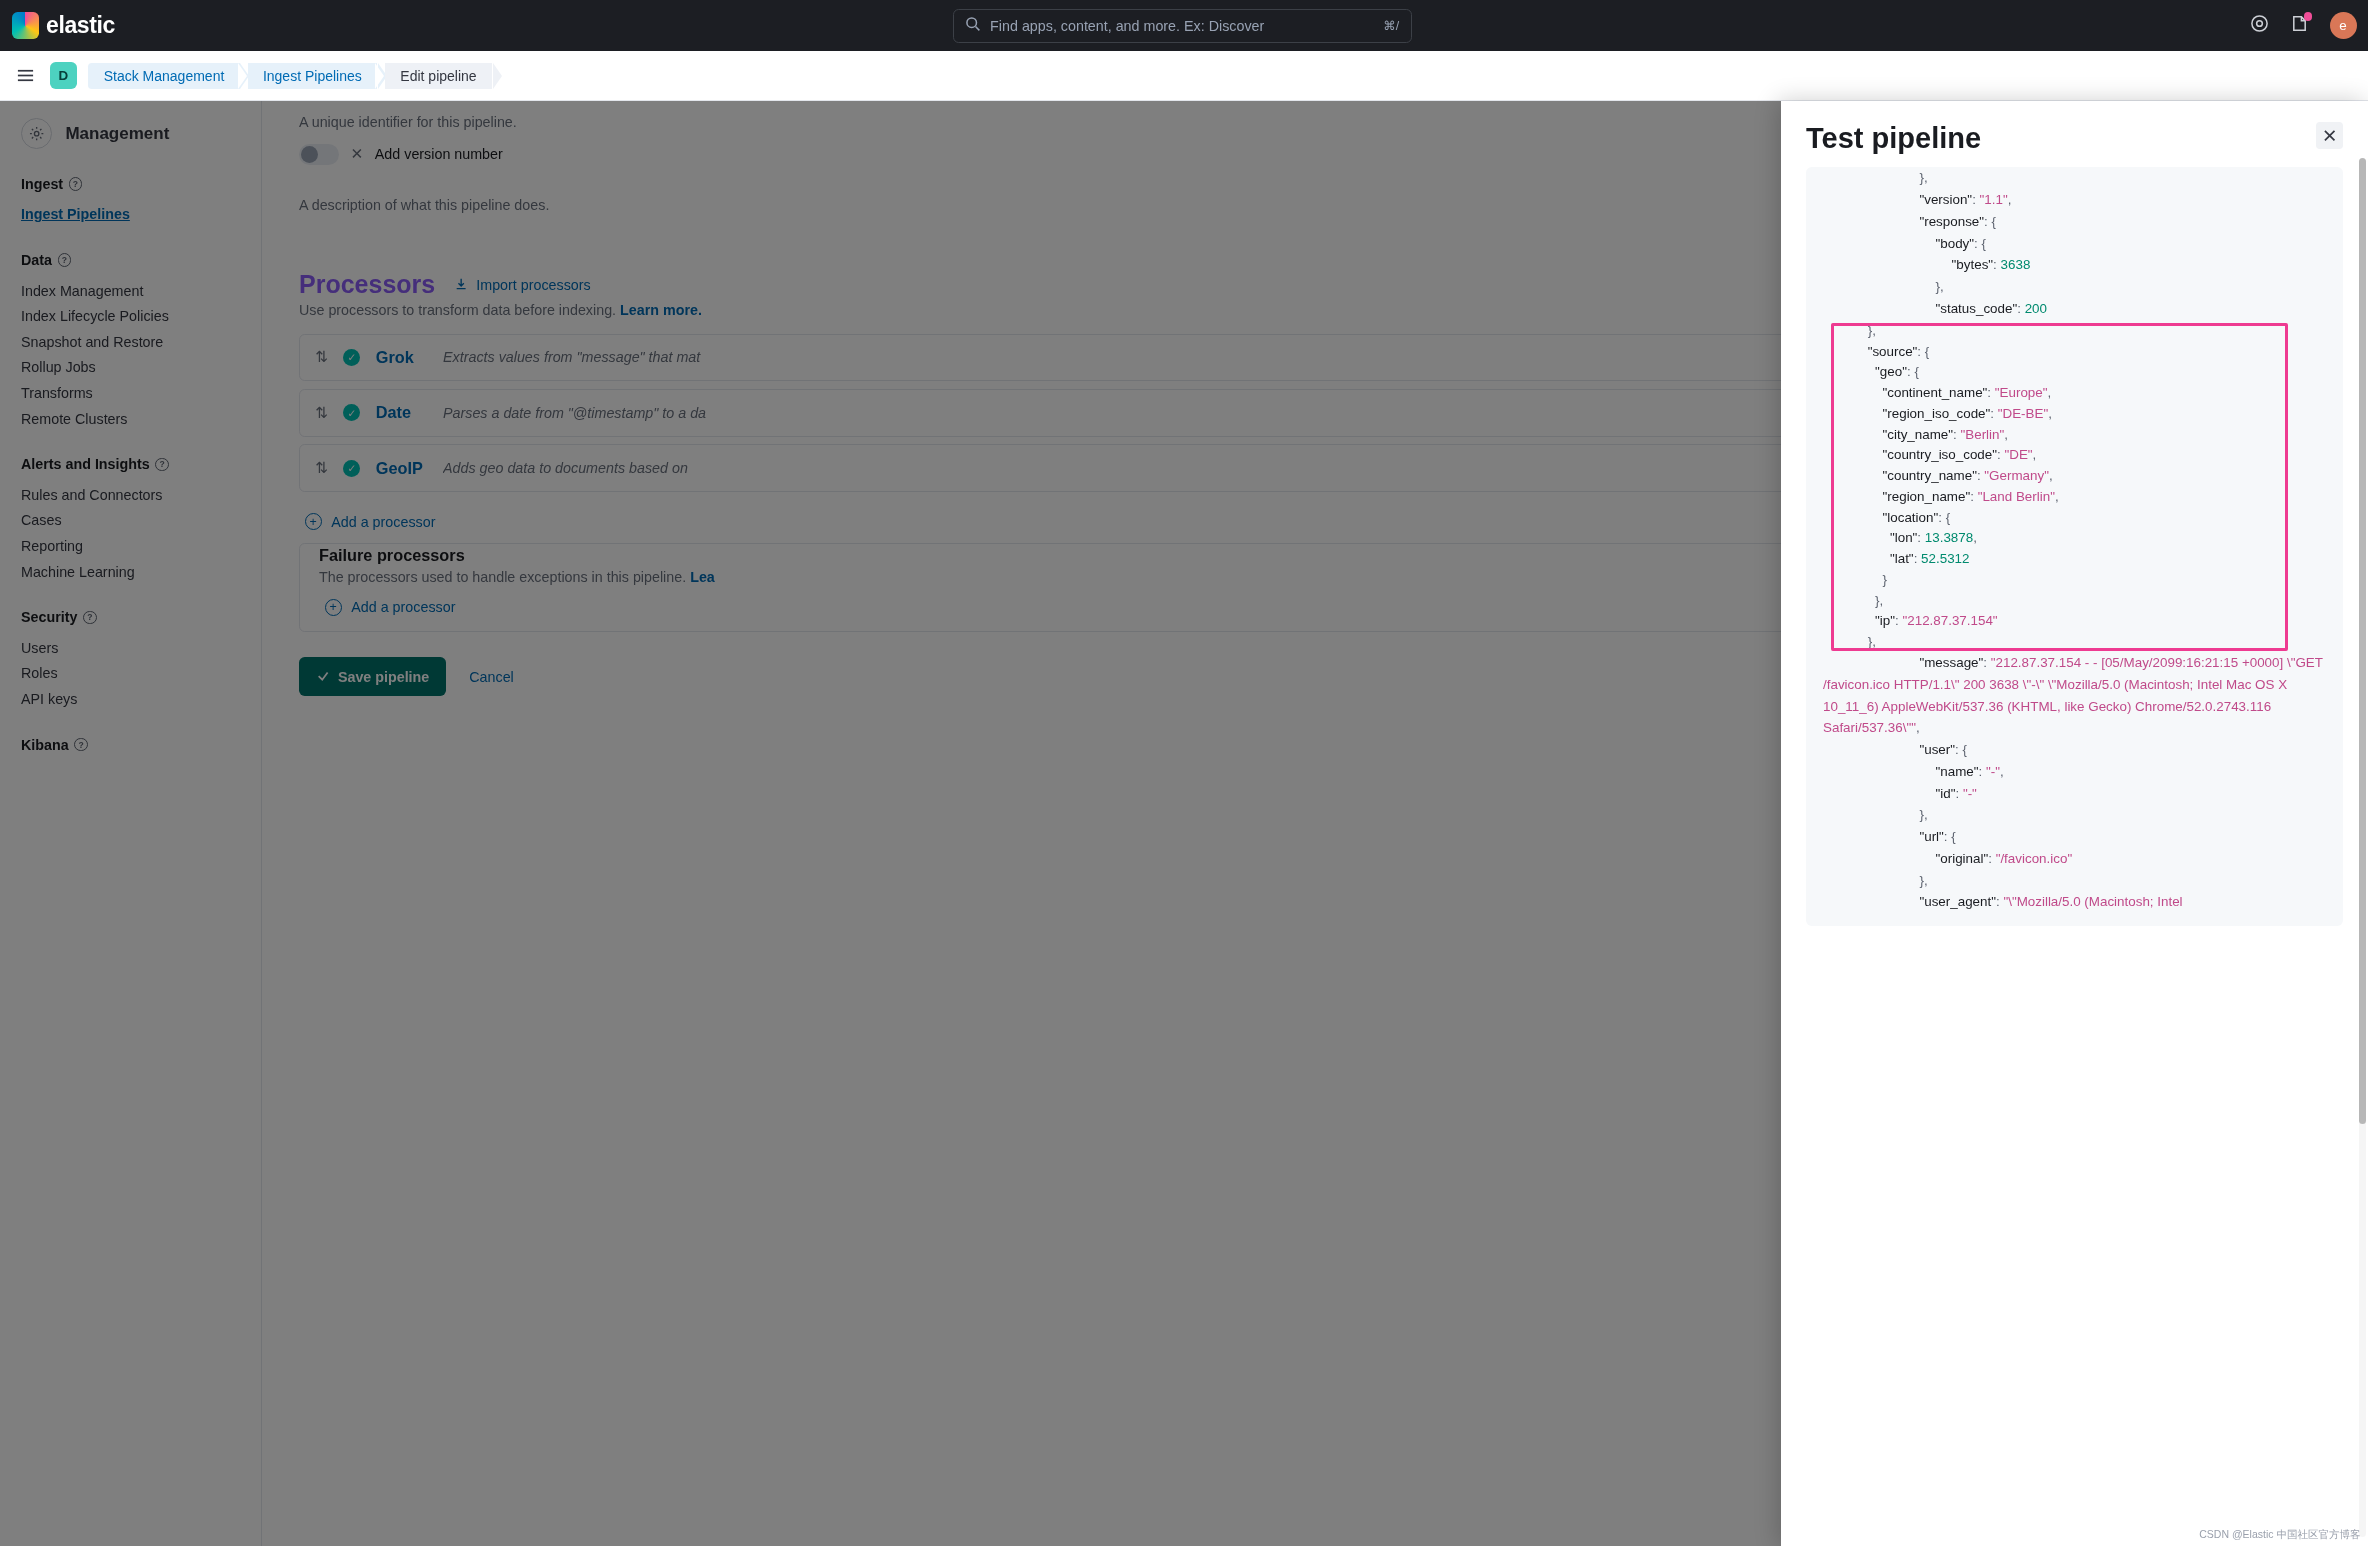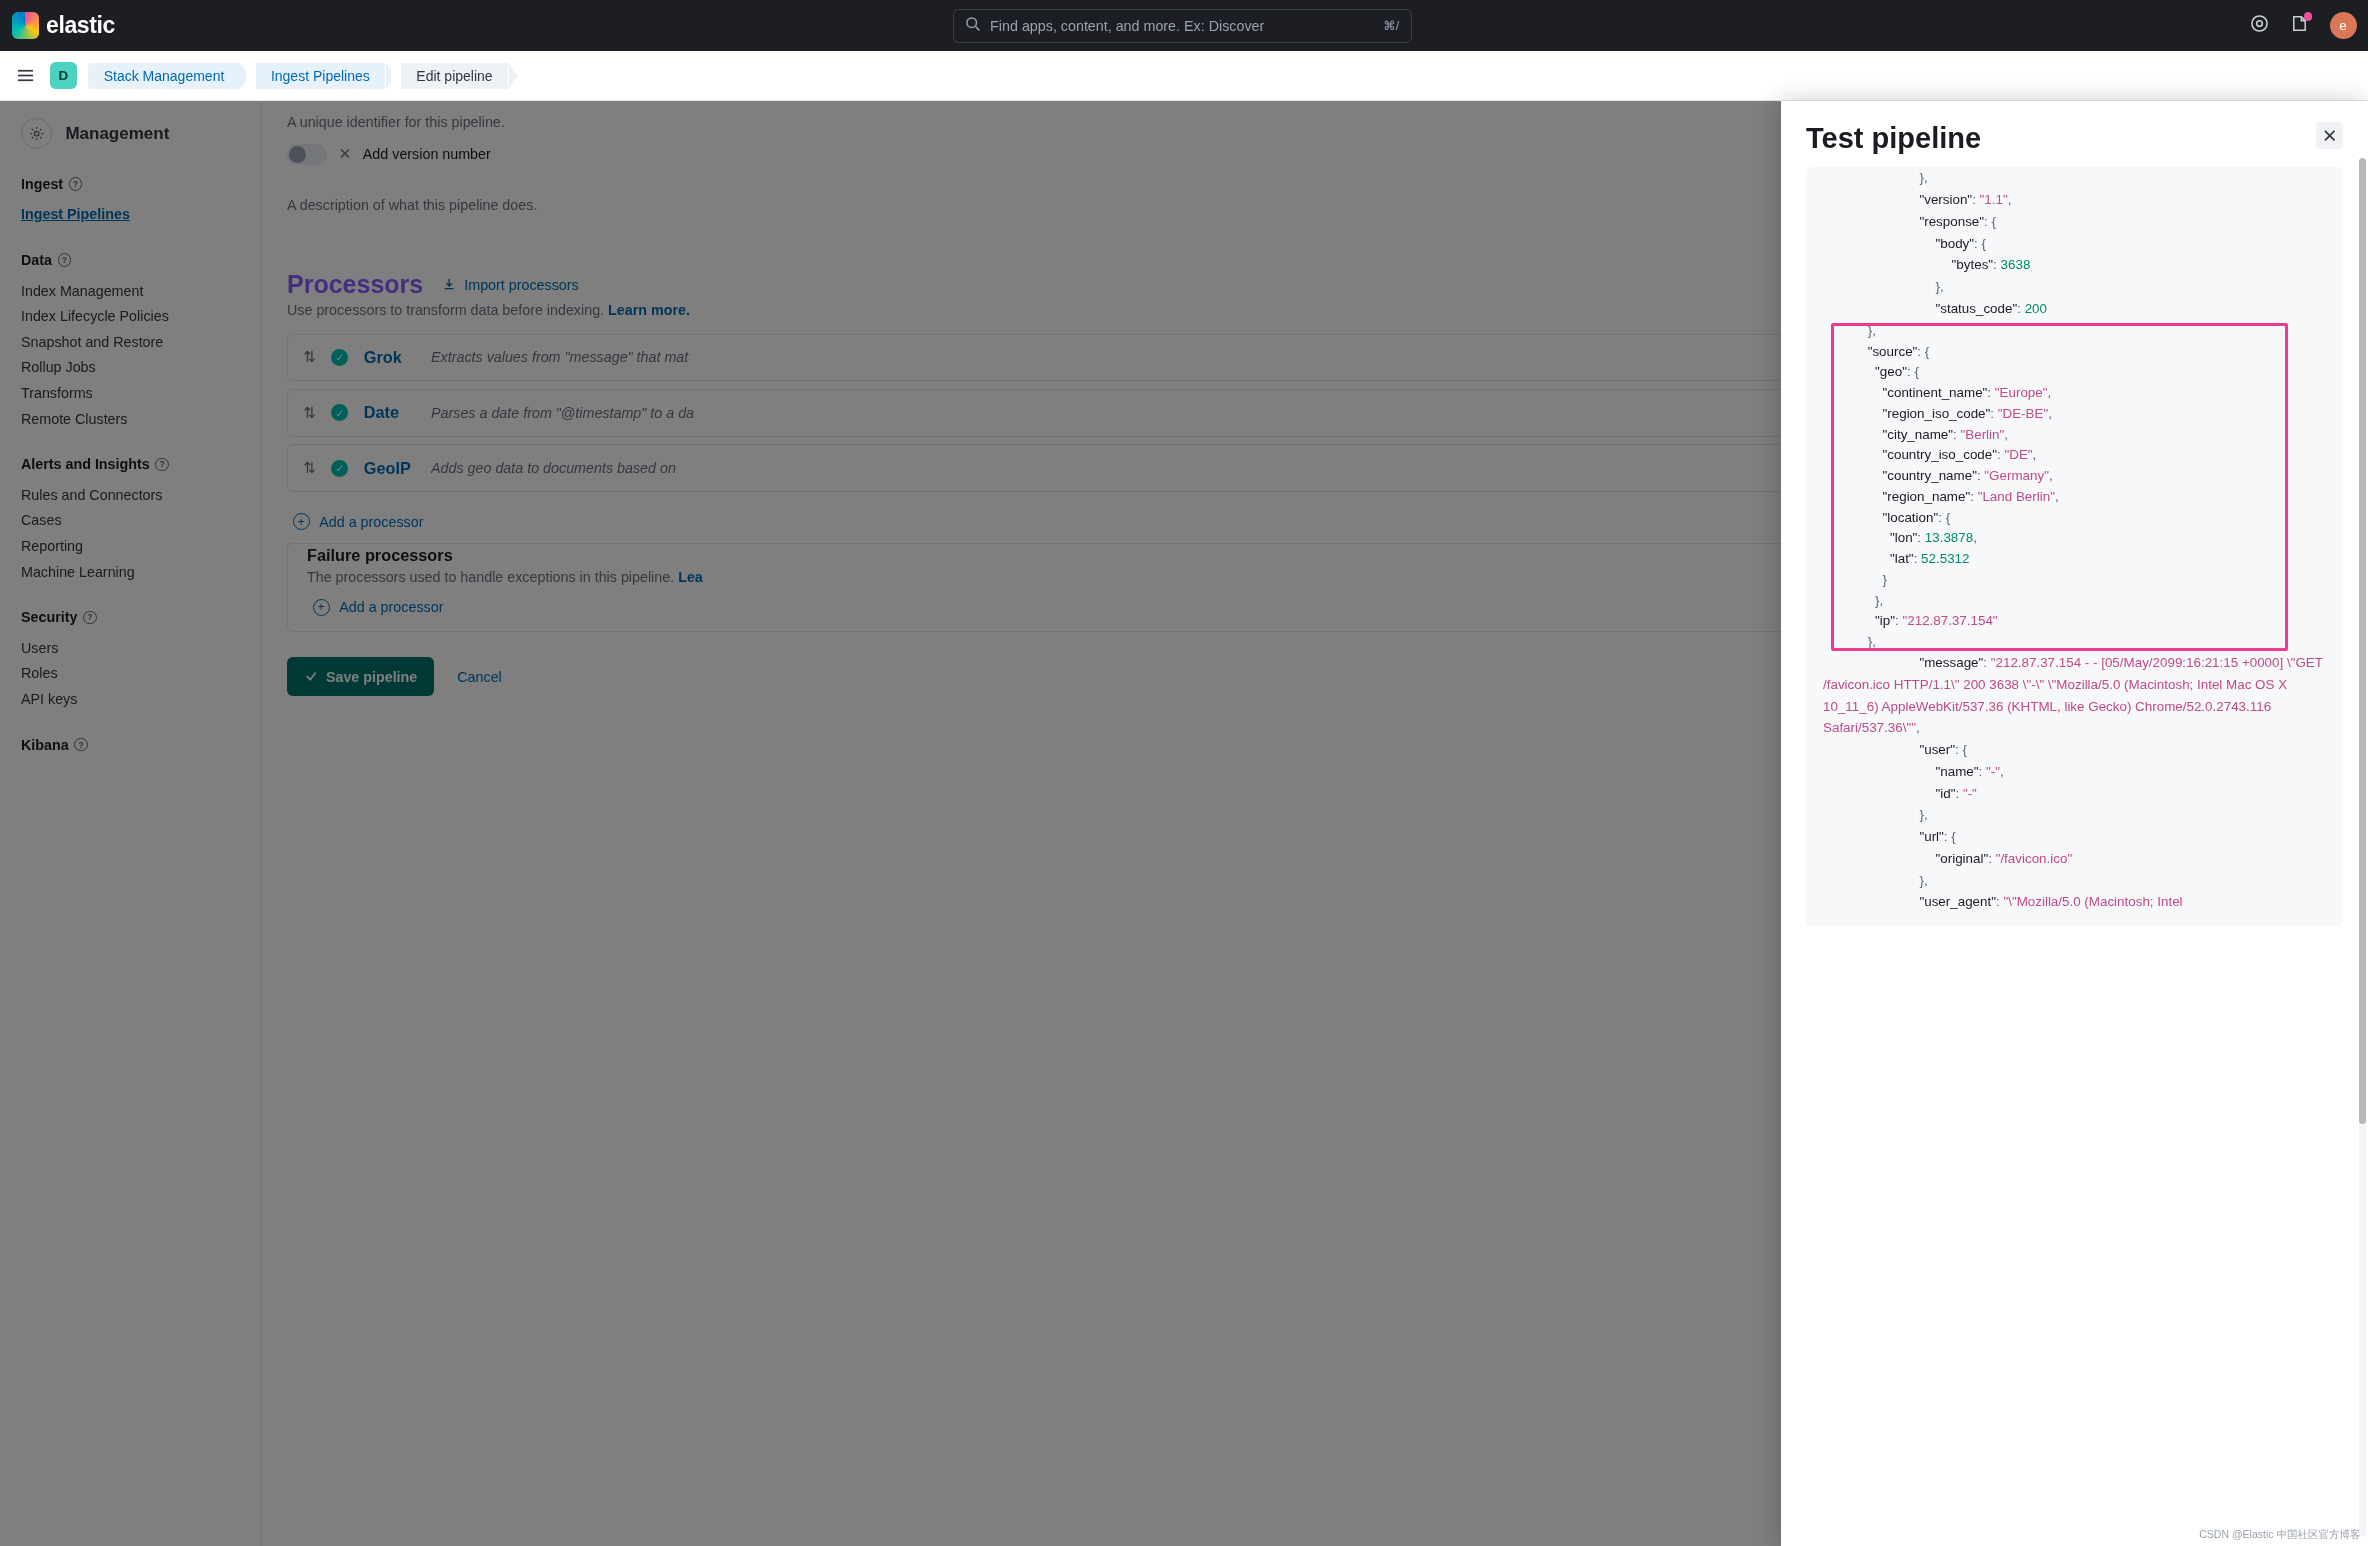--- a/index.html
+++ b/index.html
@@ -14,28 +14,28 @@
 .search-box input::placeholder { color: #98a2b3; }
 .kbd { font-size: 12.4px; color: #98a2b3; }
 .top-icons { display: flex; align-items: center; gap: 21px; }
 .top-icon { color: #cdd0d6; position: relative; cursor: pointer; }
 .dot { position: absolute; top: -1.9px; right: -3.8px; width: 8.6px; height: 8.6px; background: #f04e98; border-radius: 50%; }
 .avatar { width: 27px; height: 27px; border-radius: 50%; background: #d97757; color: #fff; display: flex; align-items: center; justify-content: center; font-size: 13.4px; }
 .subbar { height: 50px; background: #fff; border-bottom: 1px solid #e3e6ec; display: flex; align-items: center; padding: 0 13.4px; gap: 11.5px; }
 .menu-btn { width: 25px; height: 25px; display: flex; align-items: center; justify-content: center; cursor: pointer; }
 .space-badge { width: 27px; height: 27px; background: #4dd2c0; color: #06403a; border-radius: 5.7px; display: flex; align-items: center; justify-content: center; font-weight: 700; font-size: 13.4px; }
 .breadcrumbs { display: flex; }
-.crumb { height: 26px; display: flex; align-items: center; padding: 0 15.3px; font-size: 14px; background: #e6f1fa; color: #006bb4; position: relative; margin-right: 16px; cursor: pointer; }
+.crumb { height: 26px; display: flex; align-items: center; padding: 0 15.3px; font-size: 14px; background: #e6f1fa; color: #006bb4; position: relative; margin-right: 8px; cursor: pointer; }
 .crumb:first-child { border-radius: 3.8px 0 0 3.8px; }
 .crumb::after { content: ""; position: absolute; right: -9.6px; top: 0; border-left: 9.6px solid #e6f1fa; border-top: 13px solid transparent; border-bottom: 13px solid transparent; }
 .crumb::before { content: ""; position: absolute; left: -9.6px; top: 0; border-left: 9.6px solid #fff; border-top: 13px solid transparent; border-bottom: 13px solid transparent; }
 .crumb:first-child::before { display: none; }
 .crumb.last { background: #eef1f6; color: #343741; }
 .crumb.last::after { border-left-color: #eef1f6; }
-.main-wrap { display: flex; height: calc(100vh - 100px); position: relative; }
+.main-wrap { display: flex; height: calc(100vh - 100px); position: relative; gap: 12px; }
 .overlay { position: absolute; inset: 0; background: rgba(0,0,0,0.5); z-index: 5; pointer-events: none; }
 .sidebar { width: 262px; border-right: 1px solid #e3e6ec; padding: 17px 7.6px 17px 21px; overflow-y: auto; background: #fff; position: relative; z-index: 1; }
 .side-head { display: flex; align-items: center; gap: 13.4px; margin-bottom: 27px; }
 .gear-circle { width: 31px; height: 31px; border-radius: 50%; border: 1px solid #d3d7de; display: flex; align-items: center; justify-content: center; color: #646a77; }
 .side-title { font-size: 17px; font-weight: 700; color: #343741; }
 .side-group { margin-bottom: 25px; }
 .side-group-title { font-size: 14.3px; font-weight: 700; color: #1a1c21; margin-bottom: 9.6px; display: flex; align-items: center; gap: 5.7px; }
 .help-icon { width: 13.4px; height: 13.4px; border: 1.4px solid #5e6470; color: #5e6470; border-radius: 50%; display: inline-flex; align-items: center; justify-content: center; font-size: 8.6px; font-weight: 700; }
 .side-item { display: block; padding: 4.8px 0; font-size: 14.3px; color: #343741; cursor: pointer; }
 .side-item.active { color: #006bb4; font-weight: 700; text-decoration: underline; }

